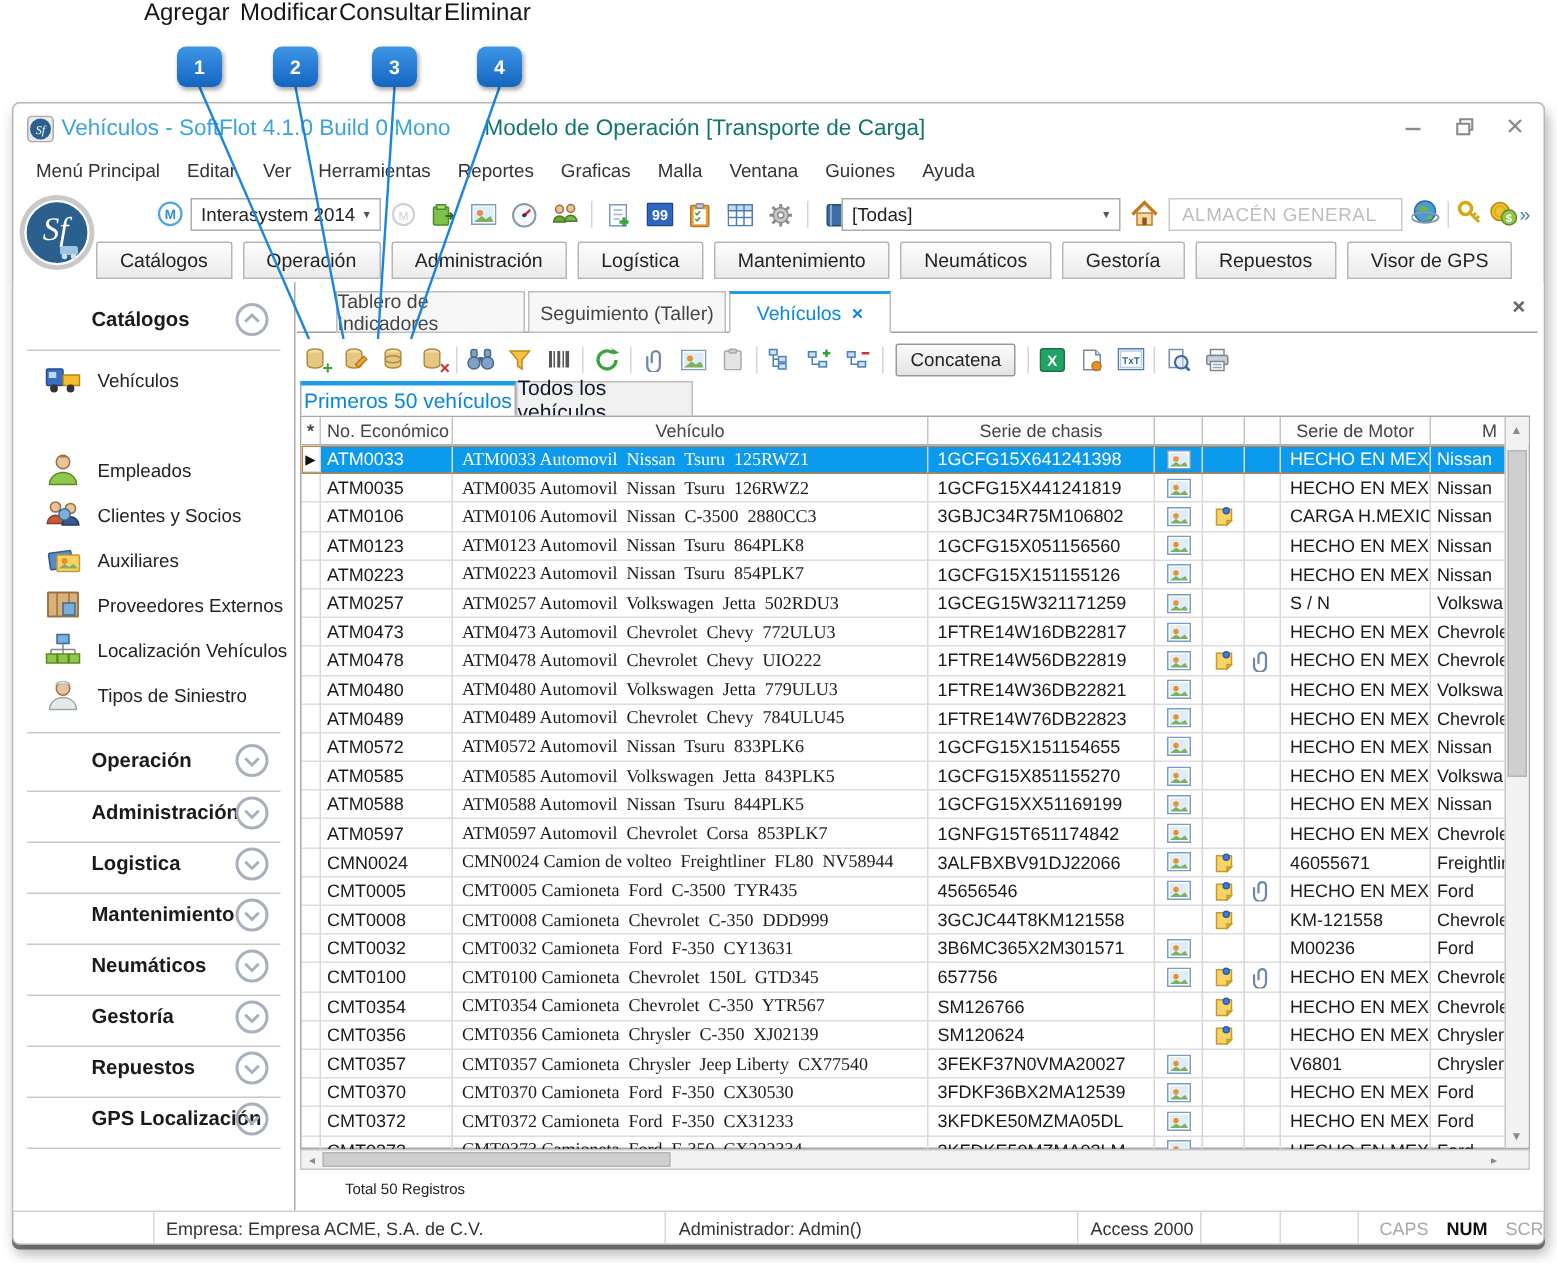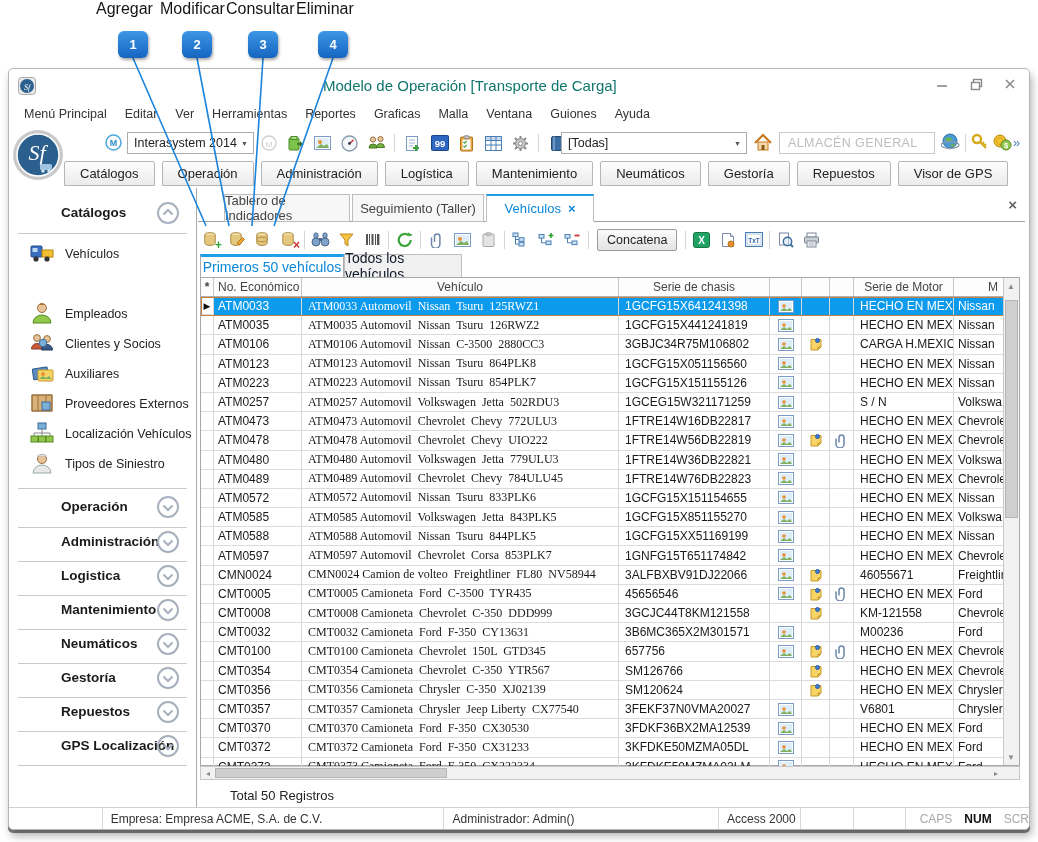--- a/index.html
+++ b/index.html
@@ -89,21 +89,21 @@
   .c-mot { width:100px; padding-left:6px; }
   .c-mar { width:50px; padding-left:4px; border-right:none; }
   .grow.sel .gc { background:#0c9aec; color:#fff; border-bottom-color:#0c9aec; }
   .grow.sel .c-ind { background:#fff; color:#111; box-shadow:inset 0 -1px 0 #dcdcdc; }
   .grow.sel { outline:1px solid #c8803c; outline-offset:-1px; }
   .vscroll { position:absolute; right:0; top:0; bottom:0; width:16px; background:#f2f2f2; border-left:1px solid #c8c8c8; }
   .vthumb { position:absolute; left:1px; right:1px; top:22px; height:218px; background:#cfcfcf; border:1px solid #b5b5b5; }
   .sarr { position:absolute; width:14px; height:14px; display:flex; align-items:center; justify-content:center; font-size:8px; color:#8a8a8a; }
   .hscroll { position:absolute; left:2px; top:578px; width:820px; height:14px; background:#f2f2f2; border:1px solid #c8c8c8; }
   .hthumb { position:absolute; left:14px; top:1px; width:232px; height:10px; background:#cfcfcf; border:1px solid #b5b5b5; }
-  .total { position:absolute; left:32px; top:600px; font-size:13px; color:#222; }
+  .total { position:absolute; left:32px; top:600px; font-size:10px; color:#222; }
 
   
   .statusbar { position:absolute; left:0; bottom:0; right:0; height:22px; border-top:1px solid #d0d0d0; display:flex; font-size:12px; color:#333; }
   .ss { border-right:1px solid #d8d8d8; padding:4px 0 0 8px; overflow:hidden; white-space:nowrap; }
   .locks { display:flex; gap:12px; padding:4px 0 0 14px; }
   .lk-dim { color:#a8a8a8; } .lk-on { color:#111; font-weight:bold; }
   svg { display:block; }
 </style>
 </head>
 <body>
@@ -126,20 +126,21 @@
 <div class="win">
 
   <div class="titlebar">
     <span class="abs" style="left:9px;top:8px">
       <svg width="18" height="18">
           <rect x="0.5" y="0.5" width="17" height="17" rx="3" fill="#e9e9e9" stroke="#aaa"></rect>
           <circle cx="9" cy="9" r="7" fill="#2b5f8e"></circle>
           <text x="9" y="12.5" font-size="8" font-style="italic" fill="#fff" text-anchor="middle" font-family="Liberation Serif, serif">Sf</text>
         </svg>
     </span>
+    <span class="title-main">Vehículos - SoftFlot 4.1.0 Build 0 Mono</span>
     <span class="title-sub">Modelo de Operación [Transporte de Carga]</span>
     <span class="win-controls">
       <span class="wc">
           <svg width="12" height="12">
             <line x1="1" y1="8" x2="11" y2="8" stroke="#8a8a8a" stroke-width="1.6"></line>
           </svg>
         </span>
       <span class="wc">
           <svg width="13" height="13">
             <rect x="3.5" y="1.5" width="8" height="7" fill="none" stroke="#8a8a8a" stroke-width="1.4"></rect>

